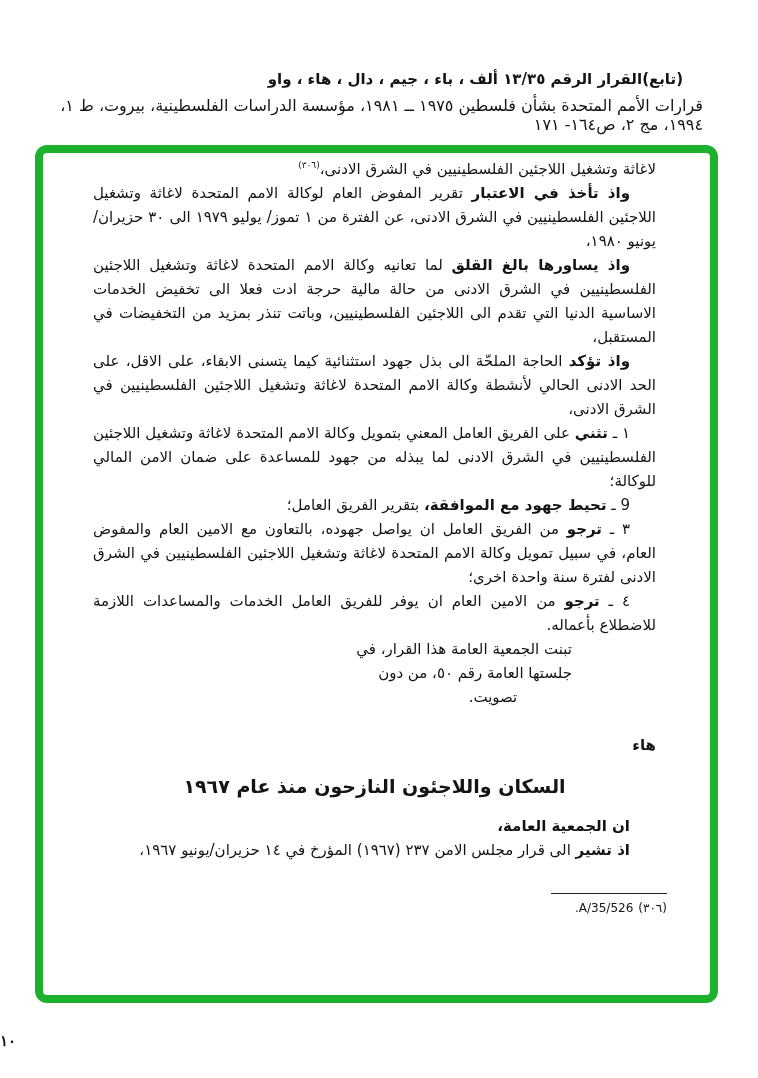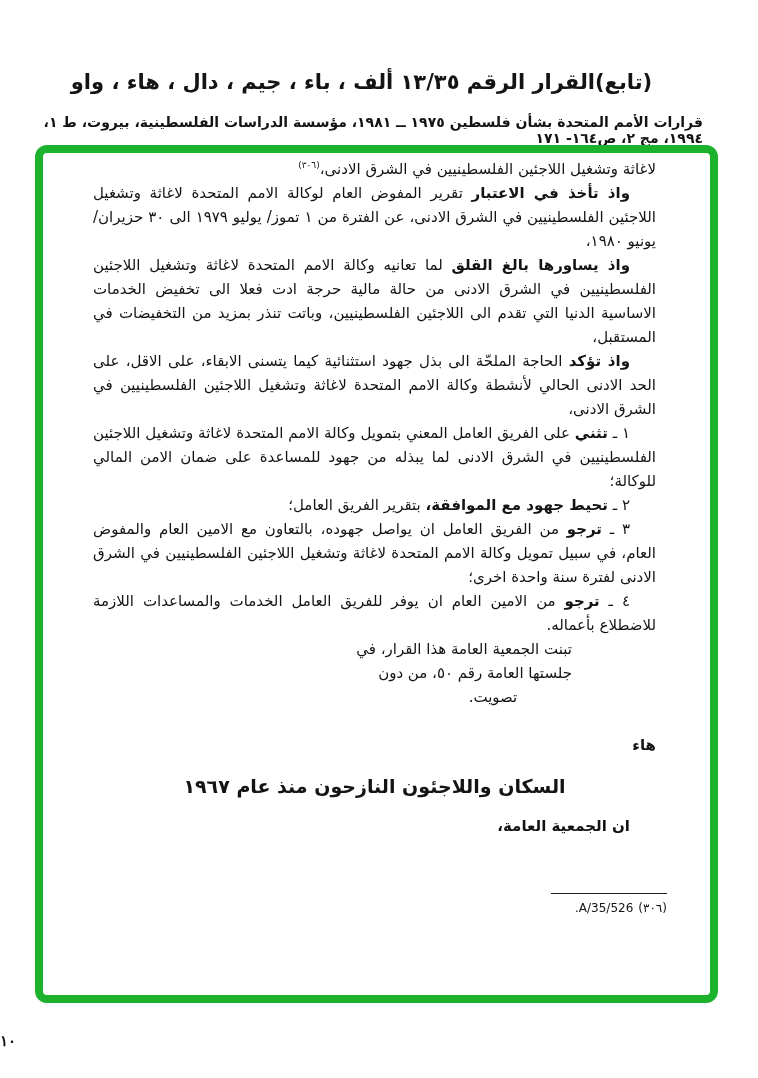--- a/index.html
+++ b/index.html
@@ -2,22 +2,22 @@
 <html><head>
 <meta charset="utf-8">
 <style>
   html,body{margin:0;padding:0;}
   .page{
     position:relative;width:758px;height:1078px;background:#ffffff;
     font-family:"DejaVu Sans",sans-serif;color:#141414;overflow:hidden;
   }
   
   .hdr{position:absolute;top:70px;left:40px;right:55px;direction:rtl;}
-  .hdr-l1{font-weight:bold;font-size:21px;text-align:center;margin-left:0;margin-right:20px;letter-spacing:.2px;}
-  .hdr-l2{font-weight:bold;font-size:14px;text-align:right;margin-top:20px;}
+  .hdr-l1{font-weight:bold;font-size:15px;text-align:right;margin-left:0;margin-right:20px;letter-spacing:.2px;}
+  .hdr-l2{font-weight:normal;font-size:16px;text-align:right;margin-top:8px;}
   
   .frame{
     position:absolute;left:35px;top:145px;width:683px;height:858px;
     box-sizing:border-box;border:8px solid #1cb22e;border-radius:12px;
   }
   .content{
     position:absolute;top:0;left:0;right:0;bottom:0;
     padding:4px 54px 0 50px;direction:rtl;text-align:justify;
     font-size:15px;line-height:24px;
   }
@@ -55,37 +55,38 @@
       <p class="p"><span>لاغاثة وتشغيل اللاجئين الفلسطينيين في الشرق الادنى،</span><sup class="fnref">(٣٠٦)</sup></p>
 
       <p class="p ind"><span class="b">واذ تأخذ في الاعتبار</span><span> تقرير المفوض العام لوكالة الامم المتحدة لاغاثة وتشغيل اللاجئين الفلسطينيين في الشرق الادنى، عن الفترة من ١ تموز/ يوليو ١٩٧٩ الى ٣٠ حزيران/يونيو ١٩٨٠،</span></p>
 
       <p class="p ind"><span class="b">واذ يساورها بالغ القلق</span><span> لما تعانيه وكالة الامم المتحدة لاغاثة وتشغيل اللاجئين الفلسطينيين في الشرق الادنى من حالة مالية حرجة ادت فعلا الى تخفيض الخدمات الاساسية الدنيا التي تقدم الى اللاجئين الفلسطينيين، وباتت تنذر بمزيد من التخفيضات في المستقبل،</span></p>
 
       <p class="p ind"><span class="b">واذ تؤكد</span><span> الحاجة الملحّة الى بذل جهود استثنائية كيما يتسنى الابقاء، على الاقل، على الحد الادنى الحالي لأنشطة وكالة الامم المتحدة لاغاثة وتشغيل اللاجئين الفلسطينيين في الشرق الادنى،</span></p>
 
       <p class="p ind"><span>١ ـ </span><span class="b">تثني</span><span> على الفريق العامل المعني بتمويل وكالة الامم المتحدة لاغاثة وتشغيل اللاجئين الفلسطينيين في الشرق الادنى لما يبذله من جهود للمساعدة على ضمان الامن المالي للوكالة؛</span></p>
 
-      <p class="p ind"><span>٢ ـ </span><span class="b">تحيط جهود مع الموافقة،</span><span> بتقرير الفريق العامل؛</span></p>
+      <p class="p ind"><span>9 ـ </span><span class="b">تحيط جهود مع الموافقة،</span><span> بتقرير الفريق العامل؛</span></p>
 
       <p class="p ind"><span>٣ ـ </span><span class="b">ترجو</span><span> من الفريق العامل ان يواصل جهوده، بالتعاون مع الامين العام والمفوض العام، في سبيل تمويل وكالة الامم المتحدة لاغاثة وتشغيل اللاجئين الفلسطينيين في الشرق الادنى لفترة سنة واحدة اخرى؛</span></p>
 
       <p class="p ind"><span>٤ ـ </span><span class="b">ترجو</span><span> من الامين العام ان يوفر للفريق العامل الخدمات والمساعدات اللازمة للاضطلاع بأعماله.</span></p>
 
       <div class="adopt">
         <div class="adopt-line">تبنت الجمعية العامة هذا القرار، في</div>
         <div class="adopt-line">جلستها العامة رقم ٥٠، من دون</div>
         <div class="adopt-line center">تصويت.</div>
       </div>
 
       <div class="sec-letter">هاء</div>
       <div class="sec-title">السكان واللاجئون النازحون منذ عام ١٩٦٧</div>
 
       <p class="p ind opening">ان الجمعية العامة،</p>
 
+      <p class="p ind"><span class="b">اذ تشير</span><span> الى قرار مجلس الامن ٢٣٧ (١٩٦٧) المؤرخ في ١٤ حزيران/يونيو ١٩٦٧،</span></p>
 
       <div class="footnote">
         <span>(٣٠٦)</span><span class="src">A/35/526.</span>
       </div>
 
     </div>
   </div>
 
   <div class="pagenum">١٠</div>
 

